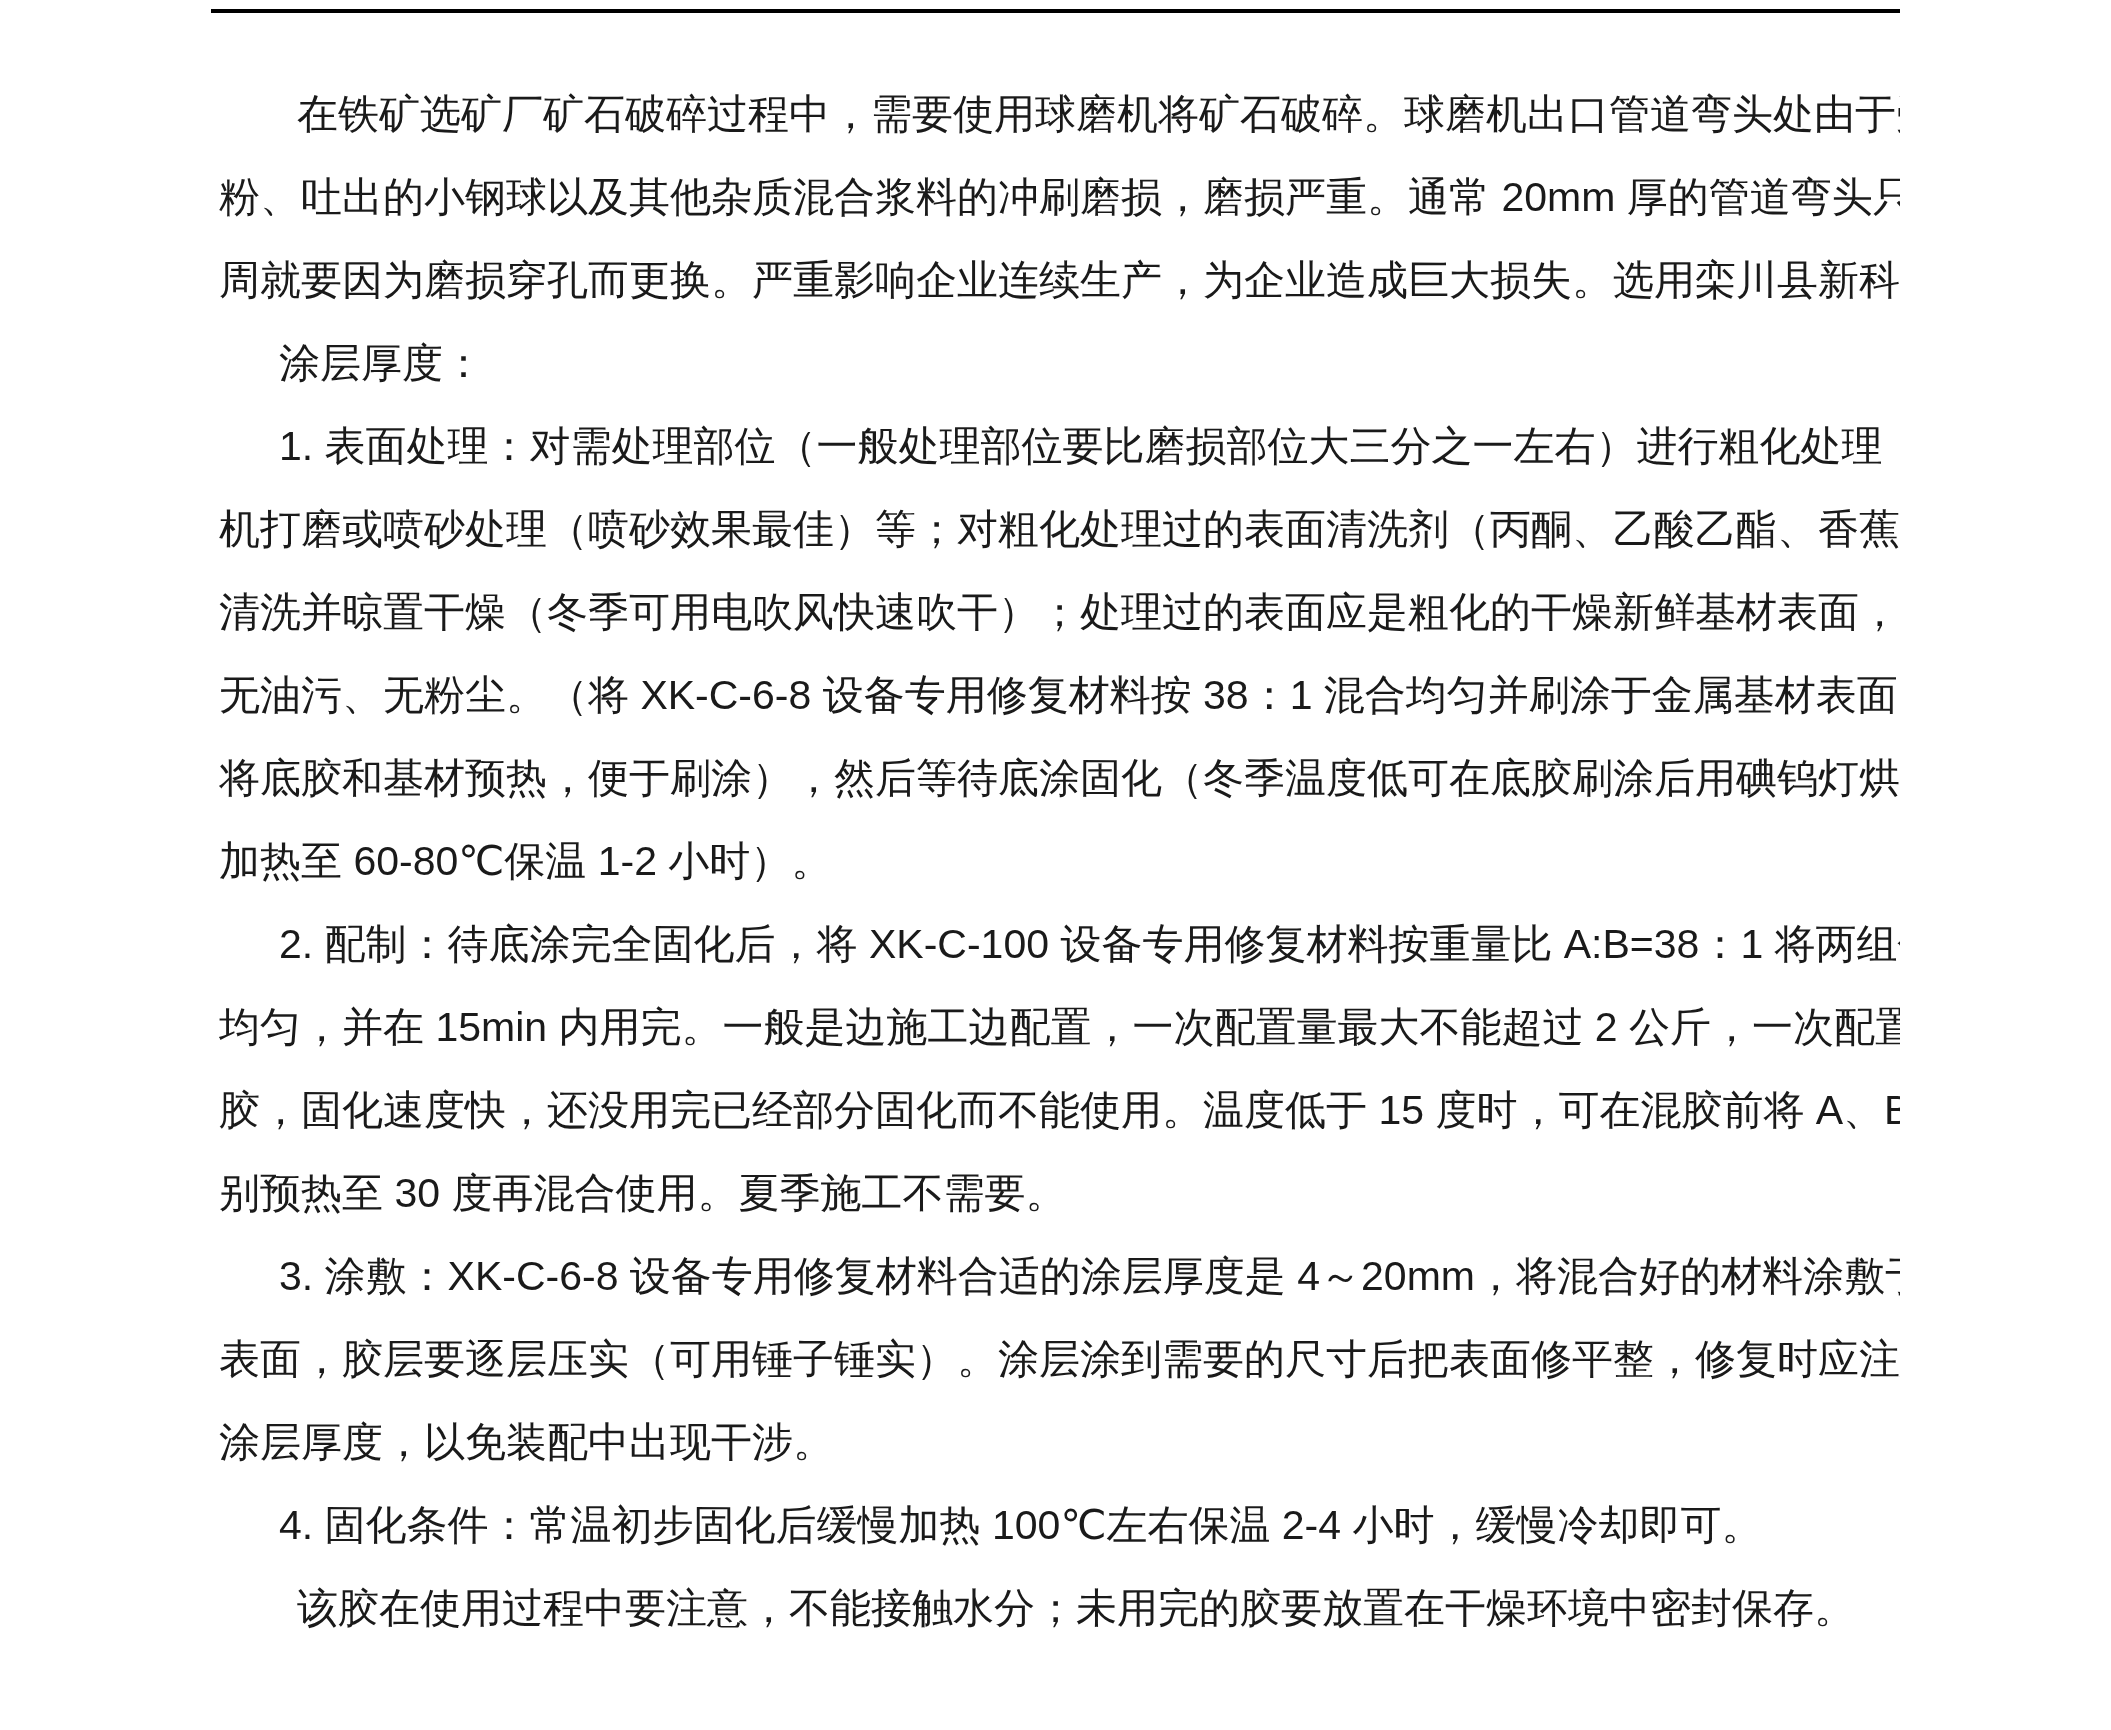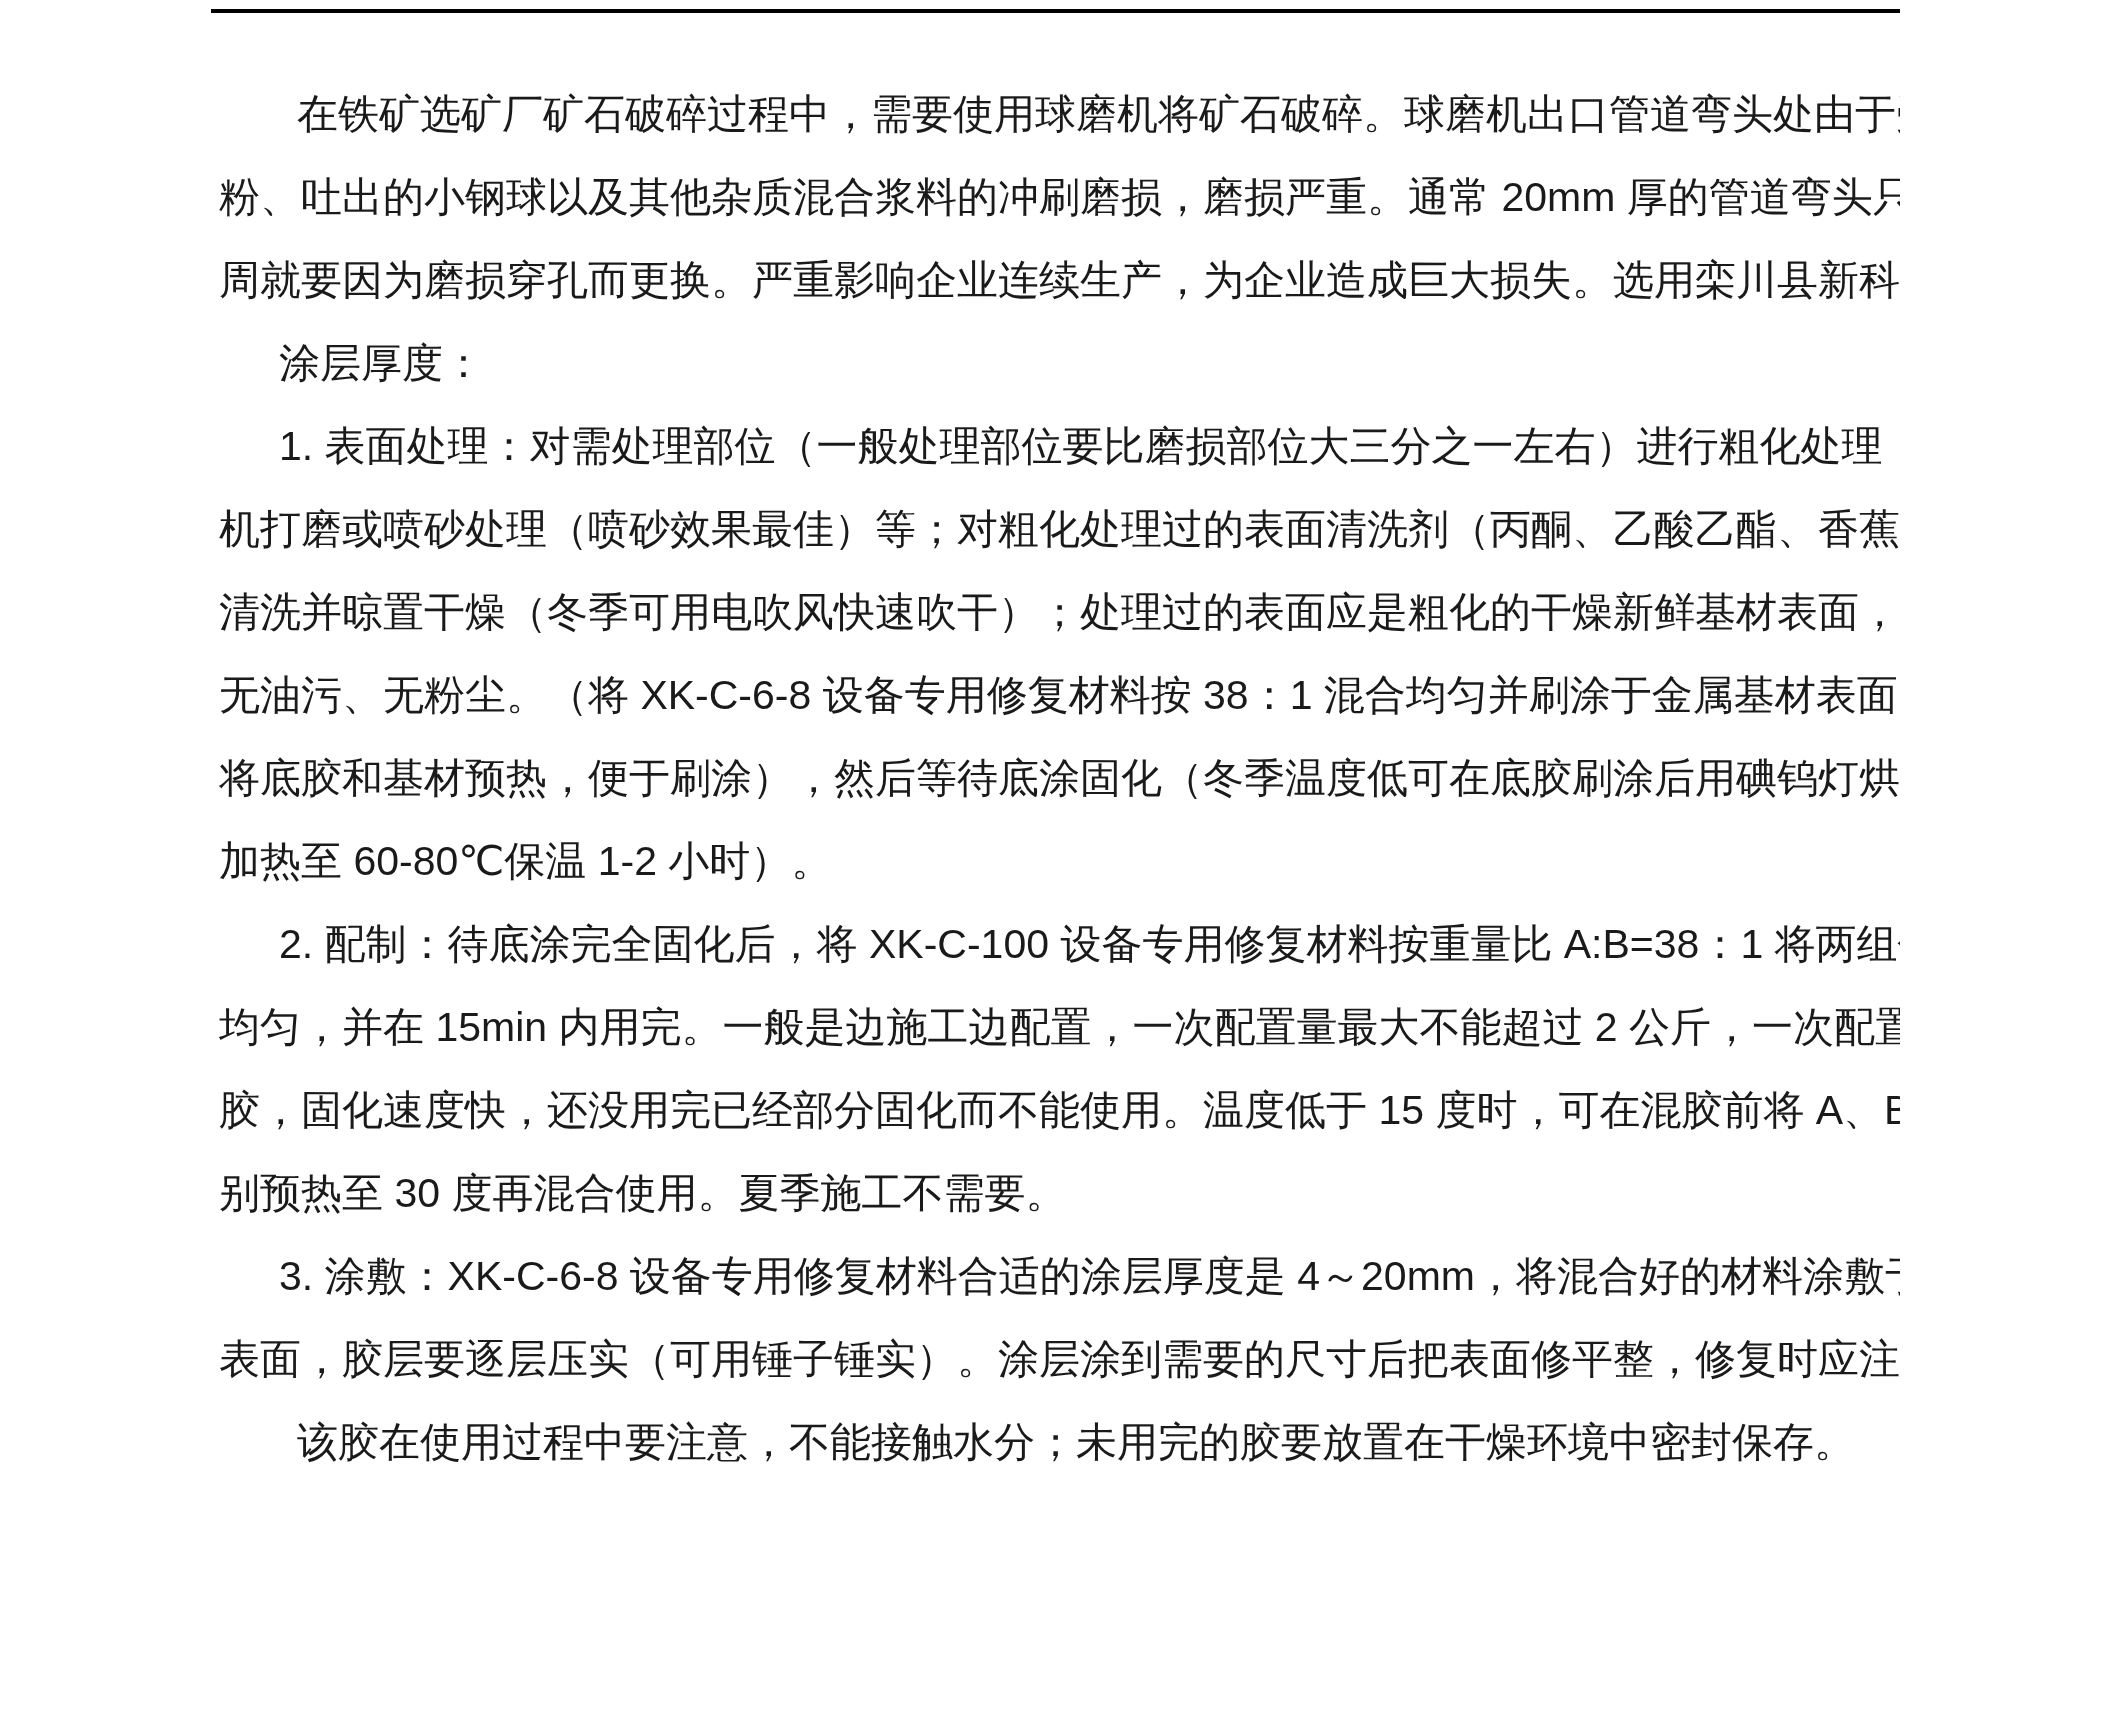--- a/index.html
+++ b/index.html
@@ -67,16 +67,18 @@
     <div class="line j">清洗并晾置干燥（冬季可用电吹风快速吹干）；处理过的表面应是粗化的干燥新鲜基材表面，并且应</div>
     <div class="line j">无油污、无粉尘。（将 XK-C-6-8 设备专用修复材料按 38：1 混合均匀并刷涂于金属基材表面（可先</div>
     <div class="line j">将底胶和基材预热，便于刷涂），然后等待底涂固化（冬季温度低可在底胶刷涂后用碘钨灯烘烤将其</div>
     <div class="line">加热至 60-80℃保温 1-2 小时）。</div>
     <div class="line in1 j">2.  配制：待底涂完全固化后，将 XK-C-100 设备专用修复材料按重量比 A:B=38：1 将两组份混合</div>
     <div class="line j">均匀，并在 15min 内用完。一般是边施工边配置，一次配置量最大不能超过 2 公斤，一次配置过多的</div>
     <div class="line j">胶，固化速度快，还没用完已经部分固化而不能使用。温度低于 15 度时，可在混胶前将 A、B 组分分</div>
     <div class="line">别预热至 30 度再混合使用。夏季施工不需要。</div>
     <div class="line in1 j">3.  涂敷：XK-C-6-8 设备专用修复材料合适的涂层厚度是 4～20mm，将混合好的材料涂敷于底涂</div>
     <div class="line j">表面，胶层要逐层压实（可用锤子锤实）。涂层涂到需要的尺寸后把表面修平整，修复时应注意控制</div>
+    <div class="line">涂层厚度，以免装配中出现干涉。</div>
+    <div class="line in1">4.  固化条件：常温初步固化后缓慢加热 100℃左右保温 2-4 小时，缓慢冷却即可。</div>
     <div class="line in2">该胶在使用过程中要注意，不能接触水分；未用完的胶要放置在干燥环境中密封保存。</div>
   </div>
 </div>
 
 
 </body></html>

